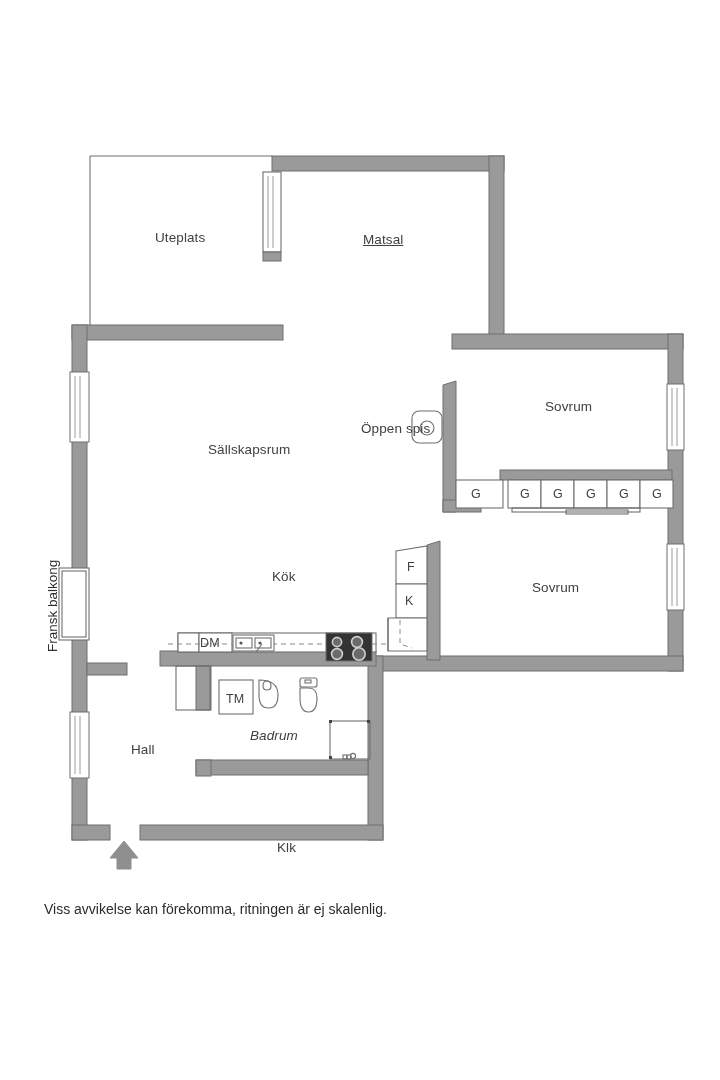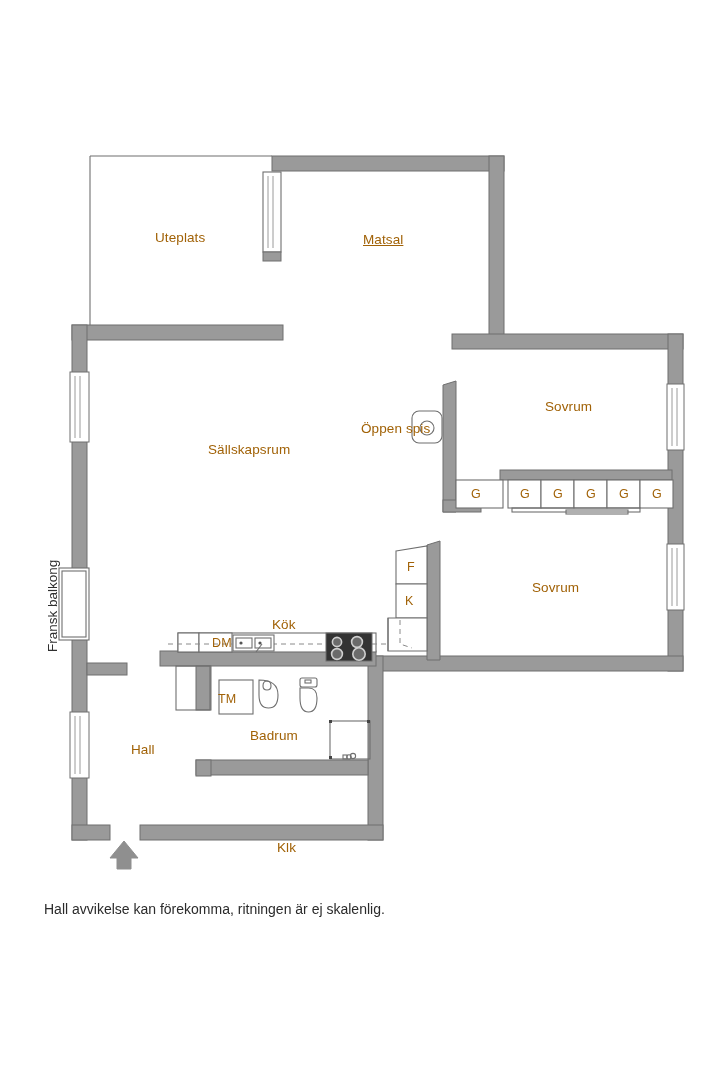--- a/index.html
+++ b/index.html
@@ -1,19 +1,19 @@
 <!DOCTYPE html>
 <html><head>
 <meta charset="utf-8">
 <title>Floor plan</title>
 <style>
   html,body{margin:0;padding:0;background:#ffffff;}
   body{width:720px;height:1080px;position:relative;font-family:"Liberation Sans",sans-serif;color:#2b2b2b;overflow:hidden;}
   #plan{position:absolute;left:0;top:0;width:720px;height:1080px;}
-  .label{position:absolute;font-size:13.5px;color:#a16207;white-space:nowrap;letter-spacing:.1px;}
+  .label{position:absolute;font-size:13.5px;color:#404040;white-space:nowrap;letter-spacing:.1px;}
   .label.small{font-size:12.5px;}
   .caption{position:absolute;left:44px;top:901px;font-size:14px;color:#2b2b2b;white-space:nowrap;}
   .vlabel{position:absolute;font-size:13.5px;color:#2f2f2f;white-space:nowrap;
           transform-origin:0 0;transform:rotate(-90deg);}
 </style>
 </head>
 <body>
 
 <svg id="plan" viewBox="0 0 720 1080" xmlns="http://www.w3.org/2000/svg">
 
@@ -207,32 +207,32 @@
   </g>
 
 </svg>
 
 <div class="label" style="left:155px;top:230px;">Uteplats</div>
 <div class="label" style="left:363px;top:232px;text-decoration:underline;">Matsal</div>
 <div class="label" style="left:208px;top:442px;">Sällskapsrum</div>
 <div class="label" style="left:340px;top:421px;margin-left:21px;">Öppen spis</div>
 <div class="label" style="left:545px;top:399px;">Sovrum</div>
 <div class="label" style="left:532px;top:580px;">Sovrum</div>
-<div class="label" style="left:272px;top:569px;margin-top:48px;">Kök</div>
-<div class="label" style="left:250px;top:728px;">Badrum</div>
+<div class="label" style="left:272px;top:569px;">Kök</div>
+<div class="label" style="left:250px;top:728px;font-style:italic;">Badrum</div>
 <div class="label" style="left:277px;top:840px;">Klk</div>
 <div class="label" style="left:131px;top:742px;">Hall</div>
 
 <div class="vlabel" style="left:45px;top:652px;">Fransk balkong</div>
 
-<div class="label small" style="left:212px;top:636px;">DM</div>
+<div class="label small" style="left:200px;top:636px;">DM</div>
 <div class="label small" style="left:407px;top:560px;">F</div>
 <div class="label small" style="left:405px;top:594px;">K</div>
-<div class="label small" style="left:218px;top:692px;">TM</div>
+<div class="label small" style="left:226px;top:692px;">TM</div>
 
 <div class="label small" style="left:471px;top:487px;">G</div>
 <div class="label small" style="left:520px;top:487px;">G</div>
 <div class="label small" style="left:553px;top:487px;">G</div>
 <div class="label small" style="left:586px;top:487px;">G</div>
 <div class="label small" style="left:619px;top:487px;">G</div>
 <div class="label small" style="left:652px;top:487px;">G</div>
 
-<div class="caption">Hall avvikelse kan förekomma, ritningen är ej skalenlig.</div>
+<div class="caption">Viss avvikelse kan förekomma, ritningen är ej skalenlig.</div>
 
 </body></html>

